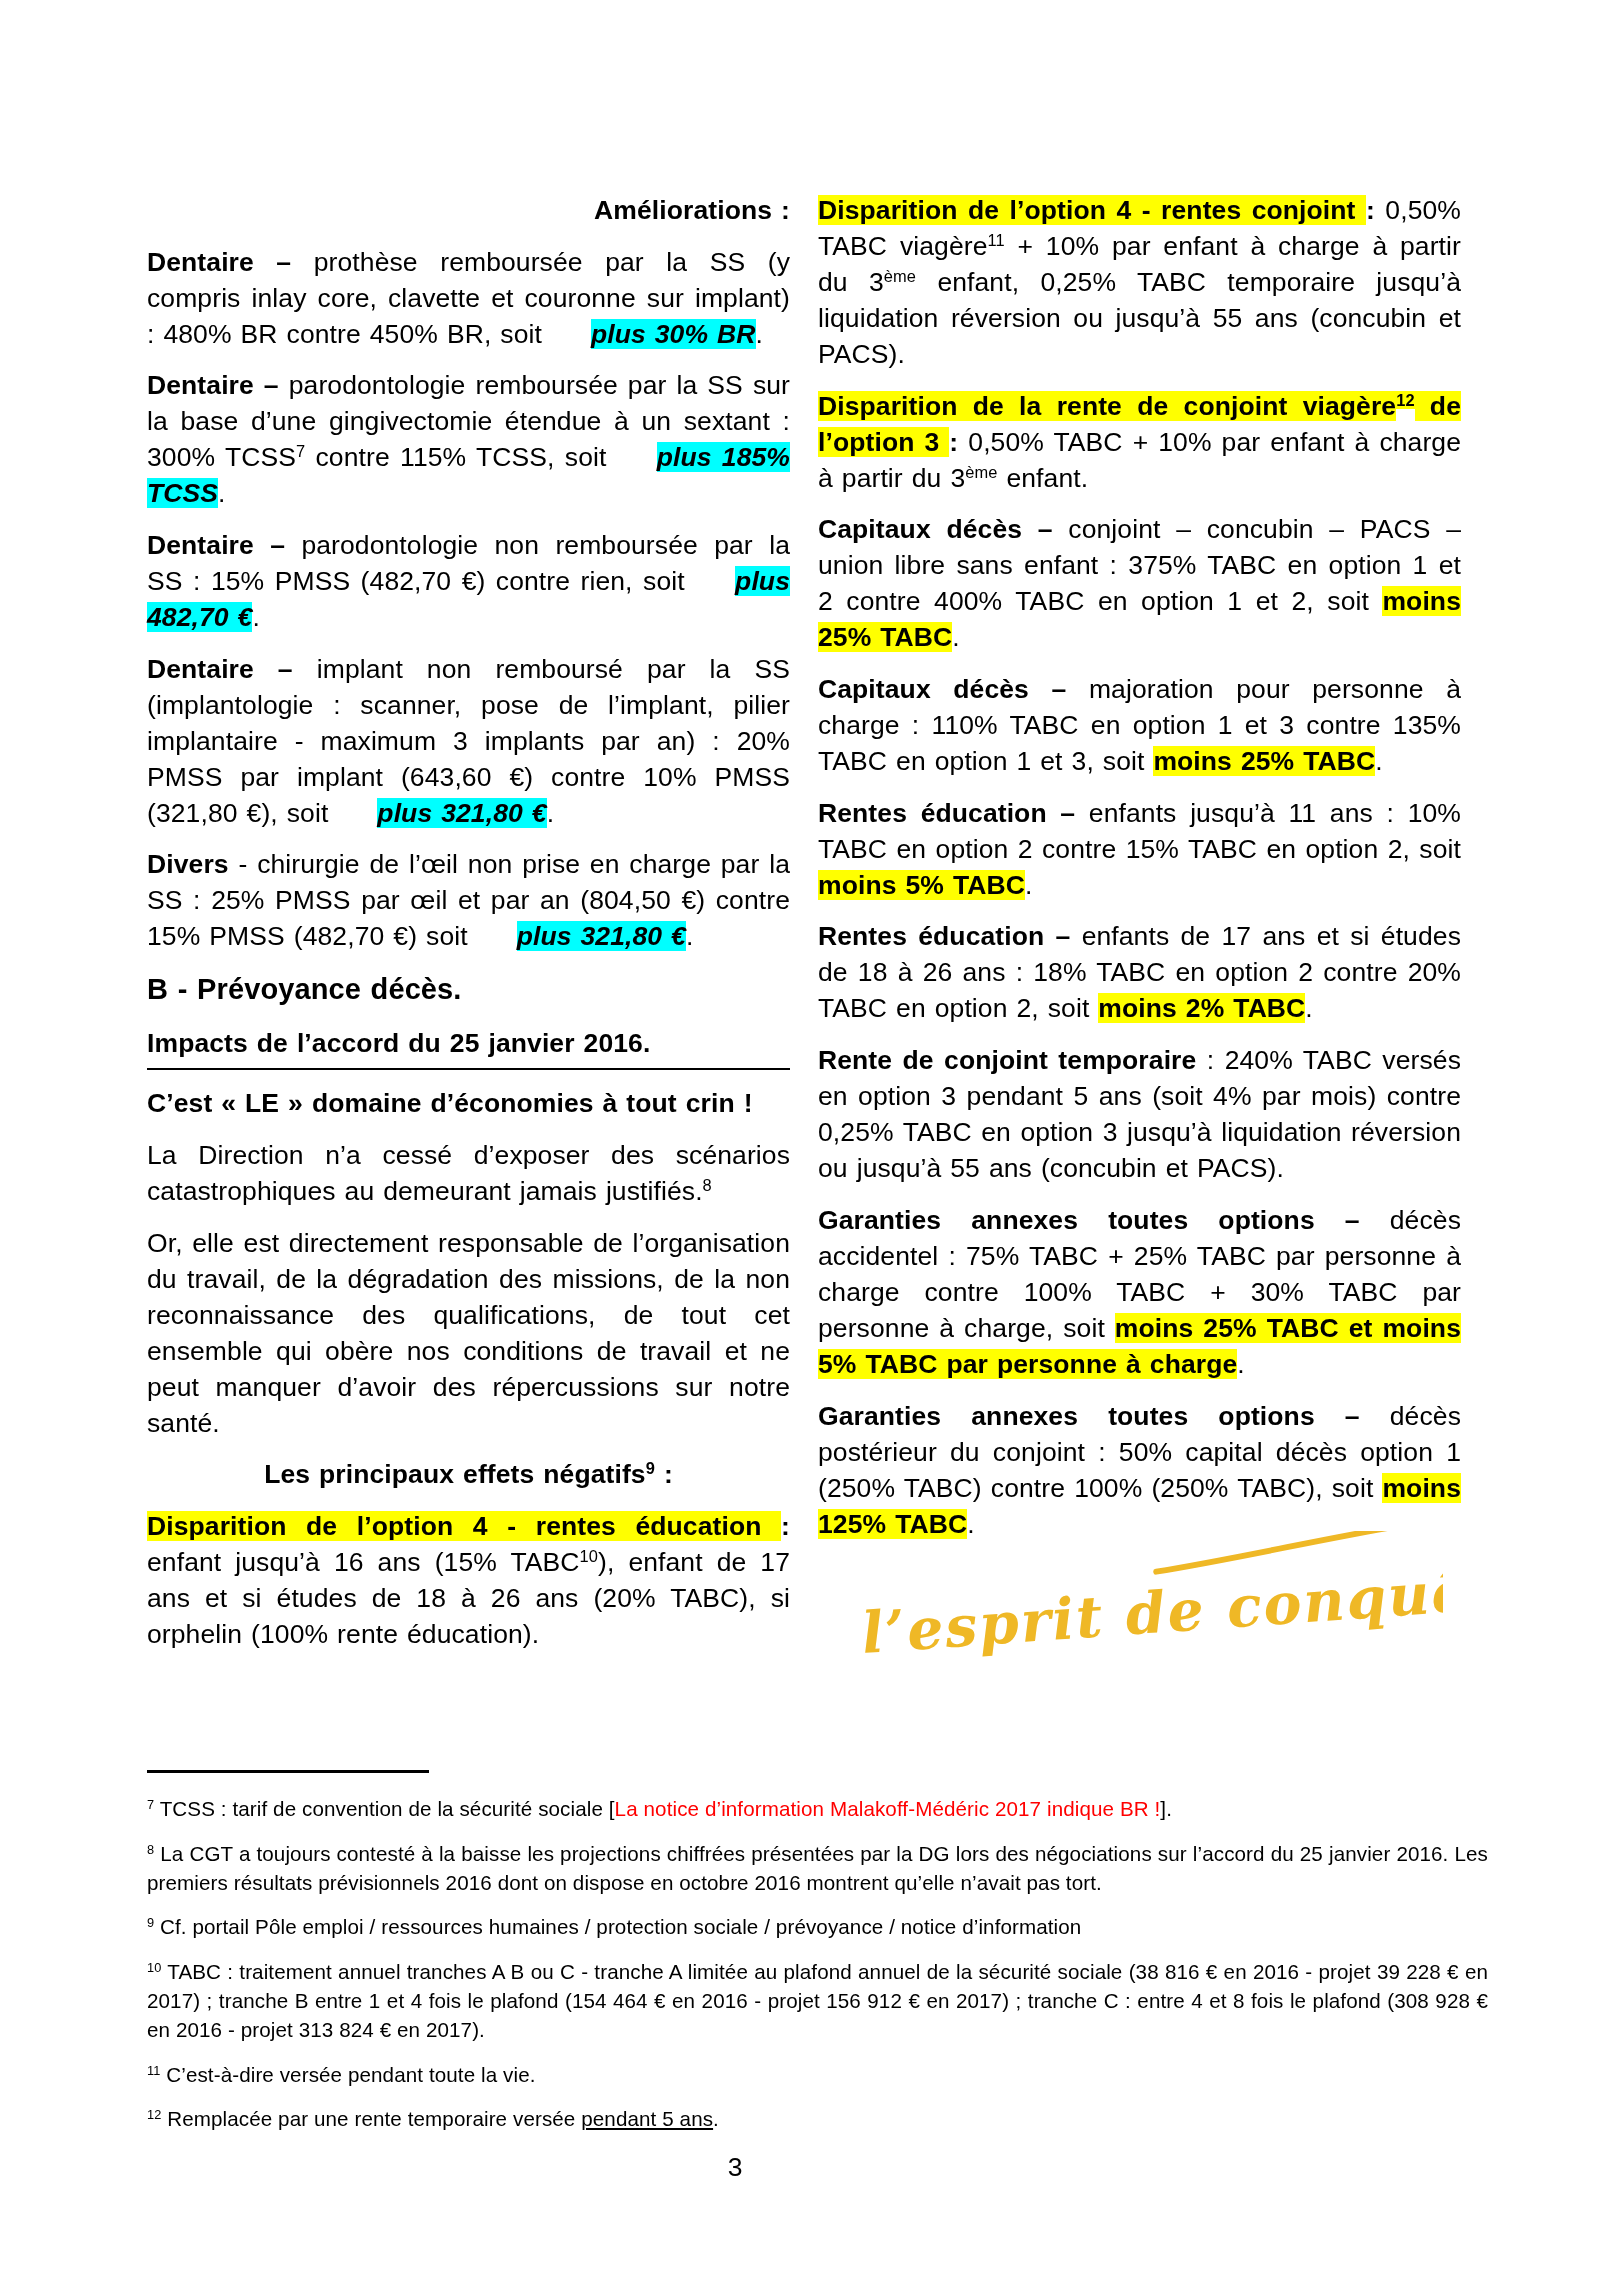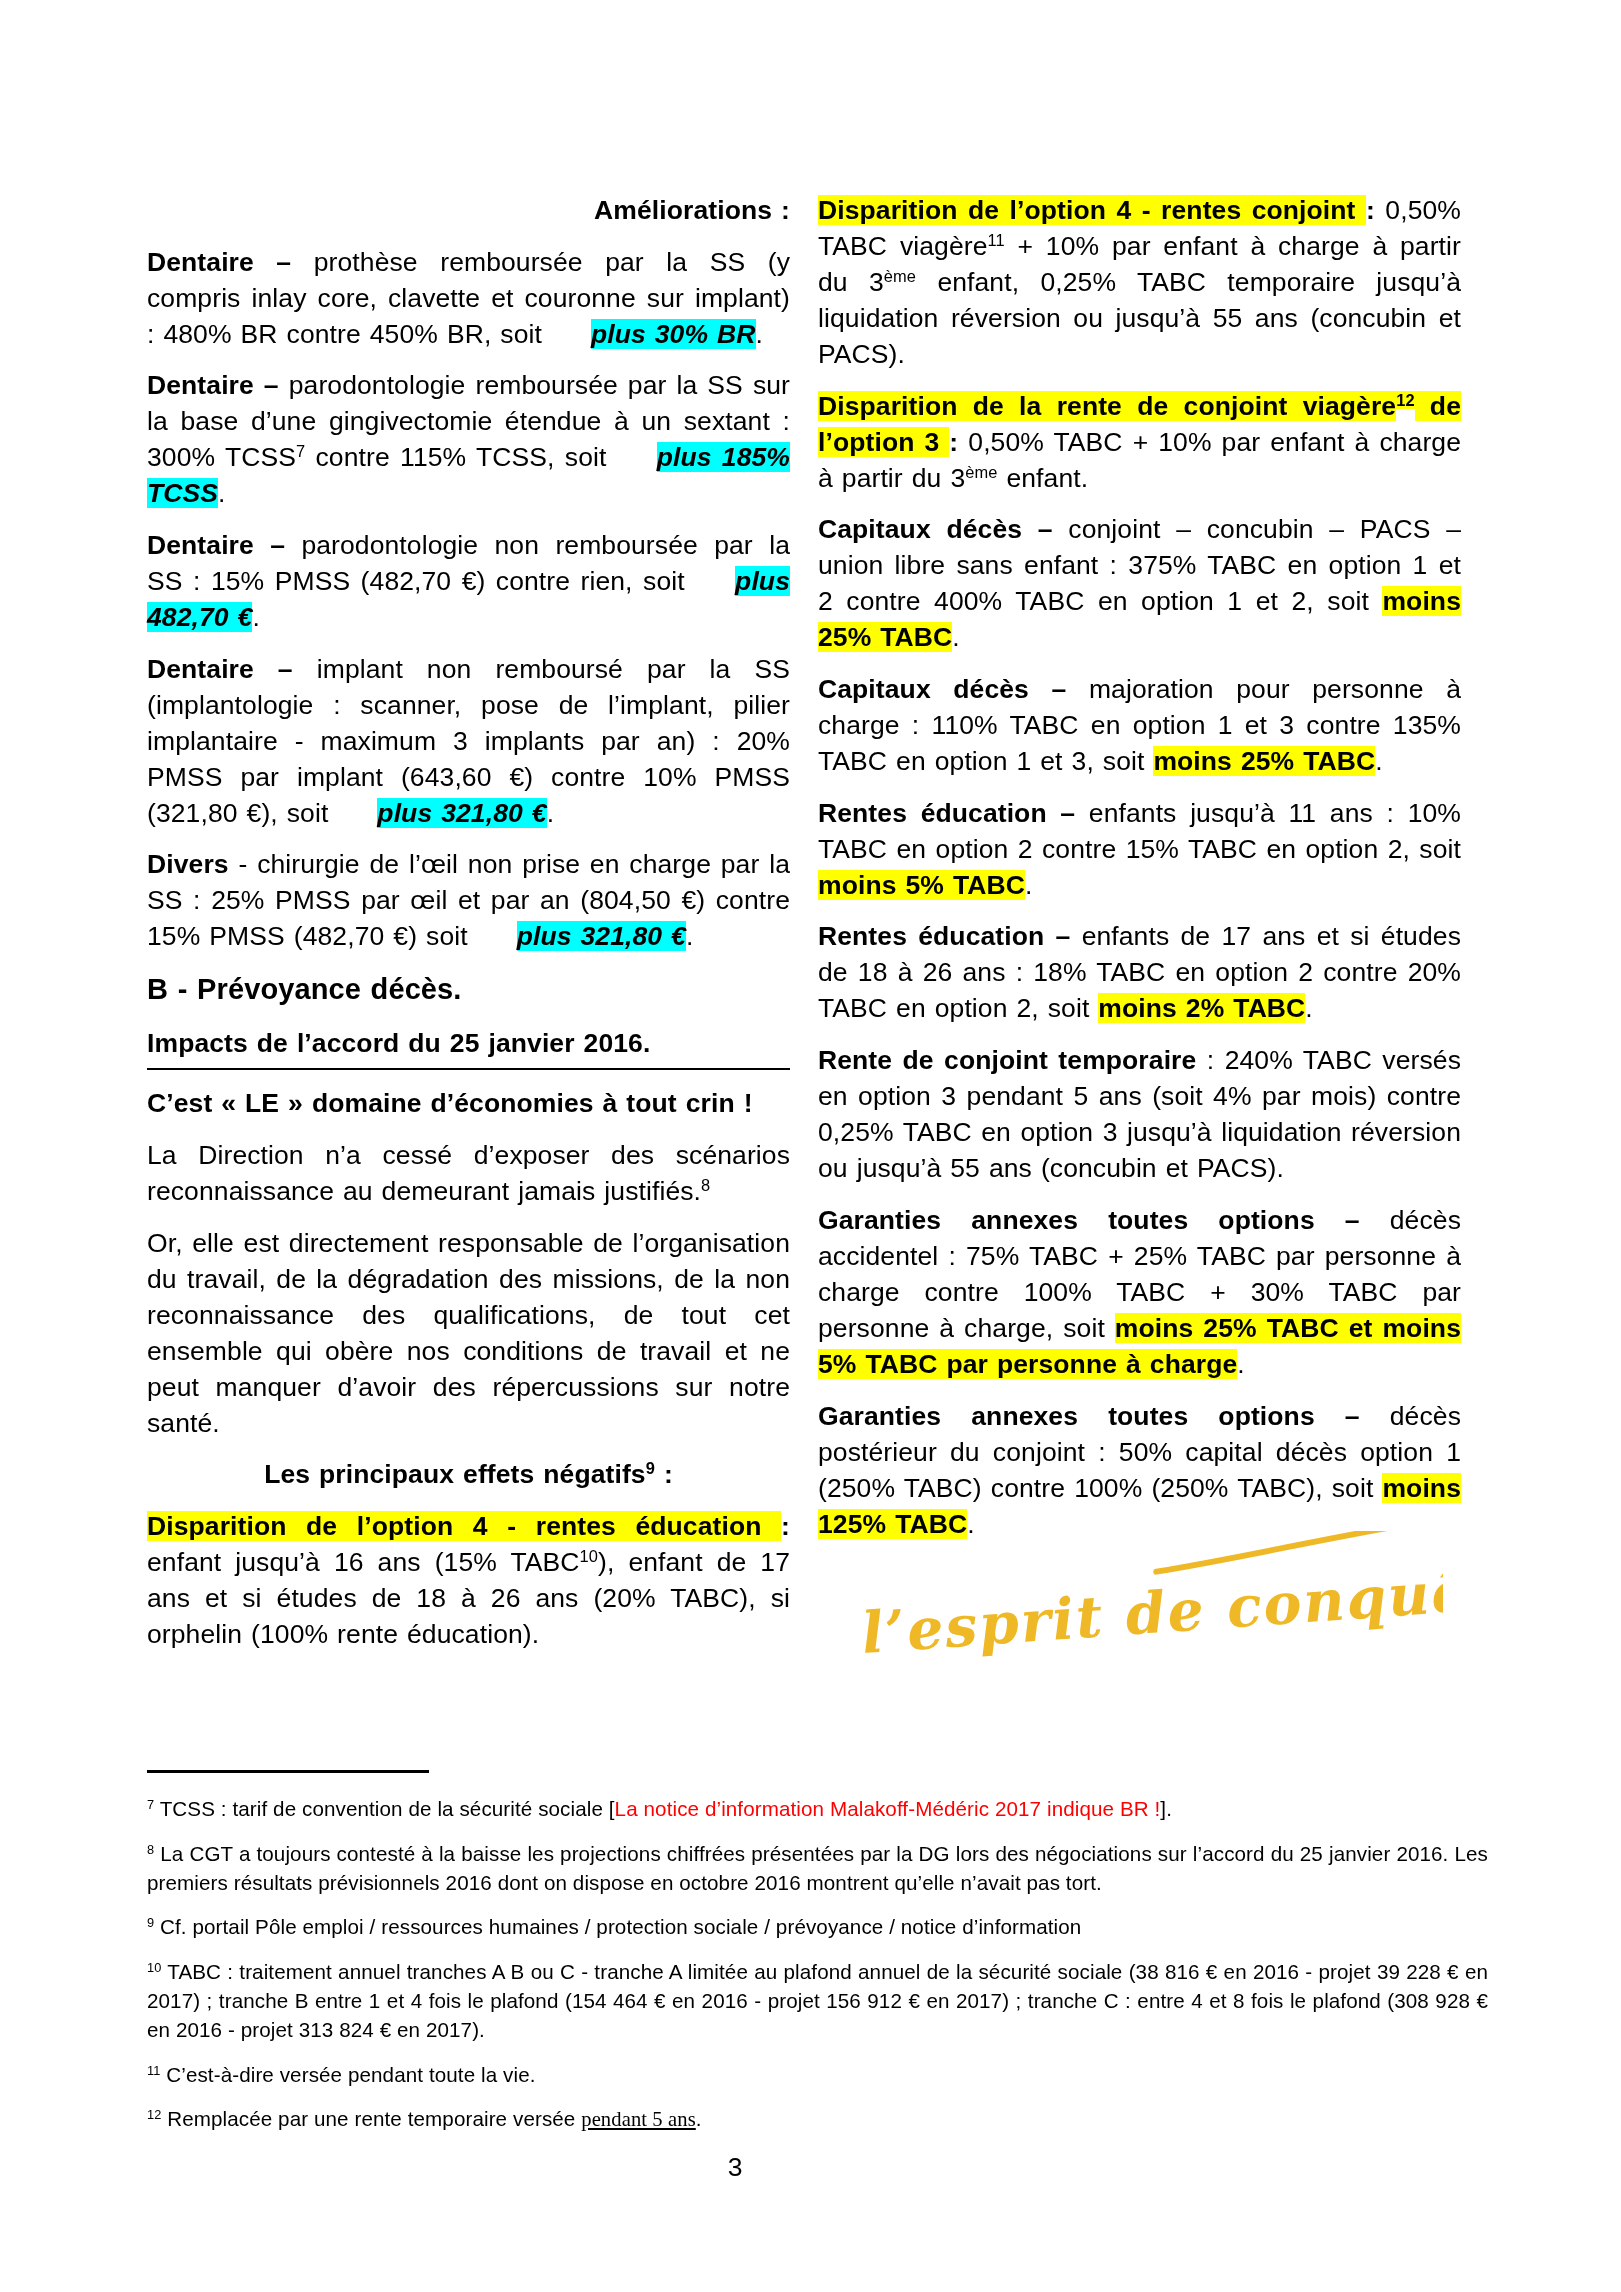--- a/index.html
+++ b/index.html
@@ -17,21 +17,21 @@
     width:643px;
     font-size:26.5px;line-height:36px;
     letter-spacing:0.1px;word-spacing:1.5px;
     text-align:justify;
   }
   p.block{margin:0 0 15.7px 0;}
   .h1{font-size:29px;line-height:39px;margin-top:3.9px;}
   .rule{border-bottom:2.9px solid var(--ink,#000);padding-bottom:6.9px;}
   .b{font-weight:bold;}
   .i{font-style:italic;}
-  .u{text-decoration:underline;font-family:Liberation Serif, serif;}
+  .u{text-decoration:underline;}
   .sup{font-size:62%;position:relative;top:-0.55em;line-height:0;}
   .hlc{background:var(--hl-cyan,#00FFFF);margin-left:40px;}
   .hly{background:var(--hl-yellow,#FFFF00);}
   .red{color:var(--fn-red,#FF0000);}
   .signature{position:absolute;left:855px;top:1531px;}
   .sig-text{
     font-family:"DejaVu Serif", serif;
     font-style:italic;font-weight:bold;
     font-size:58px;letter-spacing:2px;
   }
@@ -57,21 +57,21 @@
   <div class="col" id="col-left">
       <p class="block" style="text-align: right;"><span class="b">Améliorations :</span></p>
       <p class="block"><span class="b">Dentaire – </span><span>prothèse remboursée par la SS (y compris inlay core, clavette et couronne sur implant) : 480% BR contre 450% BR, soit </span><span class="b i hlc">plus 30% BR</span><span>.</span></p>
       <p class="block"><span class="b">Dentaire – </span><span>parodontologie remboursée par la SS sur la base d’une gingivectomie étendue à un sextant : 300% TCSS</span><span class="sup">7</span><span> contre 115% TCSS, soit </span><span class="b i hlc">plus 185% TCSS</span><span>.</span></p>
       <p class="block"><span class="b">Dentaire – </span><span>parodontologie non remboursée par la SS : 15% PMSS (482,70 €) contre rien, soit </span><span class="b i hlc">plus 482,70 €</span><span>.</span></p>
       <p class="block"><span class="b">Dentaire – </span><span>implant non remboursé par la SS (implantologie : scanner, pose de l’implant, pilier implantaire - maximum 3 implants par an) : 20% PMSS par implant (643,60 €) contre 10% PMSS (321,80 €), soit </span><span class="b i hlc">plus 321,80 €</span><span>.</span></p>
       <p class="block"><span class="b">Divers</span><span> - chirurgie de l’œil non prise en charge par la SS : 25% PMSS par œil et par an (804,50 €) contre 15% PMSS (482,70 €) soit </span><span class="b i hlc">plus 321,80 €</span><span>.</span></p>
       <p class="block h1"><span class="b">B - Prévoyance décès.</span></p>
       <p class="block rule"><span class="b">Impacts de l’accord du 25 janvier 2016.</span></p>
       <p class="block"><span class="b">C’est « LE » domaine d’économies à tout crin !</span></p>
-      <p class="block"><span>La Direction n’a cessé d’exposer des scénarios reconnaissance au demeurant jamais justifiés.</span><span class="sup">8</span></p>
+      <p class="block"><span>La Direction n’a cessé d’exposer des scénarios catastrophiques au demeurant jamais justifiés.</span><span class="sup">8</span></p>
       <p class="block"><span>Or, elle est directement responsable de l’organisation du travail, de la dégradation des missions, de la non reconnaissance des qualifications, de tout cet ensemble qui obère nos conditions de travail et ne peut manquer d’avoir des répercussions sur notre santé.</span></p>
       <p class="block" style="text-align: center;"><span class="b">Les principaux effets négatifs</span><span class="b sup">9</span><span class="b"> :</span></p>
       <p class="block"><span class="b hly">Disparition de l’option 4 - rentes éducation </span><span class="b">: </span><span>enfant jusqu’à 16 ans (15% TABC</span><span class="sup">10</span><span>), enfant de 17 ans et si études de 18 à 26 ans (20% TABC), si orphelin (100% rente éducation).</span></p>
     </div>
   <div class="col" id="col-right">
       <p class="block"><span class="b hly">Disparition de l’option 4 - rentes conjoint </span><span class="b">: </span><span>0,50% TABC viagère</span><span class="sup">11</span><span> + 10% par enfant à charge à partir du 3</span><span class="sup">ème</span><span> enfant, 0,25% TABC temporaire jusqu’à liquidation réversion ou jusqu’à 55 ans (concubin et PACS).</span></p>
       <p class="block"><span class="b hly">Disparition de la rente de conjoint viagère</span><span class="b hly sup">12</span><span class="b hly"> de l’option 3 </span><span class="b">: </span><span>0,50% TABC + 10% par enfant à charge à partir du 3</span><span class="sup">ème</span><span> enfant.</span></p>
       <p class="block"><span class="b">Capitaux décès – </span><span>conjoint – concubin – PACS – union libre sans enfant : 375% TABC en option 1 et 2 contre 400% TABC en option 1 et 2, soit </span><span class="b hly">moins 25% TABC</span><span>.</span></p>
       <p class="block"><span class="b">Capitaux décès – </span><span>majoration pour personne à charge : 110% TABC en option 1 et 3 contre 135% TABC en option 1 et 3, soit </span><span class="b hly">moins 25% TABC</span><span>.</span></p>
       <p class="block"><span class="b">Rentes éducation – </span><span>enfants jusqu’à 11 ans : 10% TABC en option 2 contre 15% TABC en option 2, soit </span><span class="b hly">moins 5% TABC</span><span>.</span></p>

